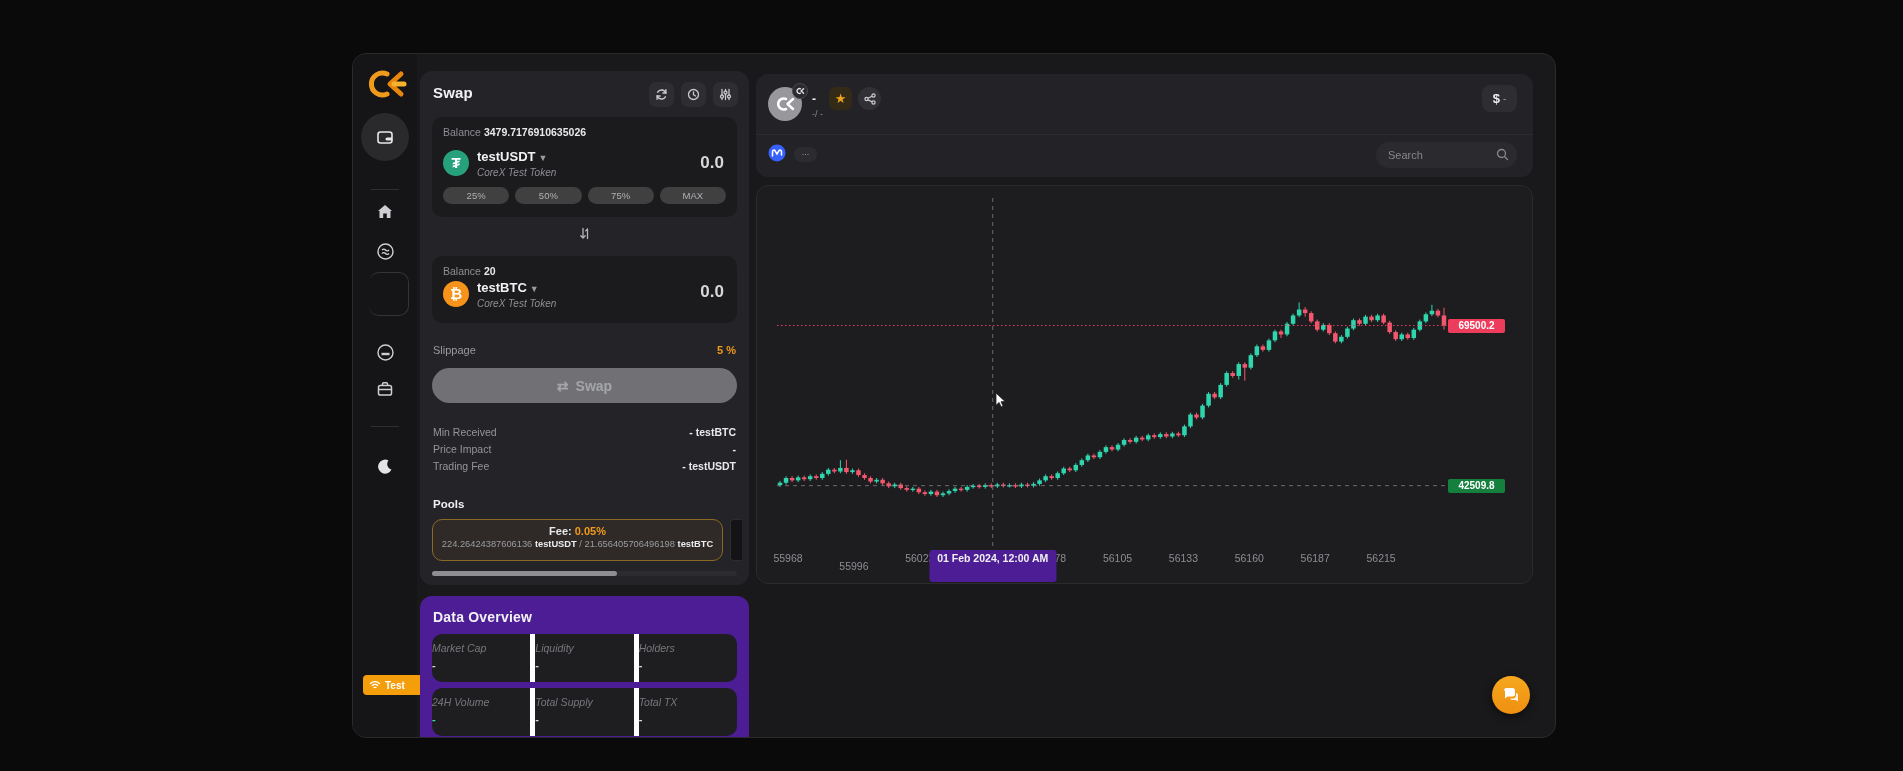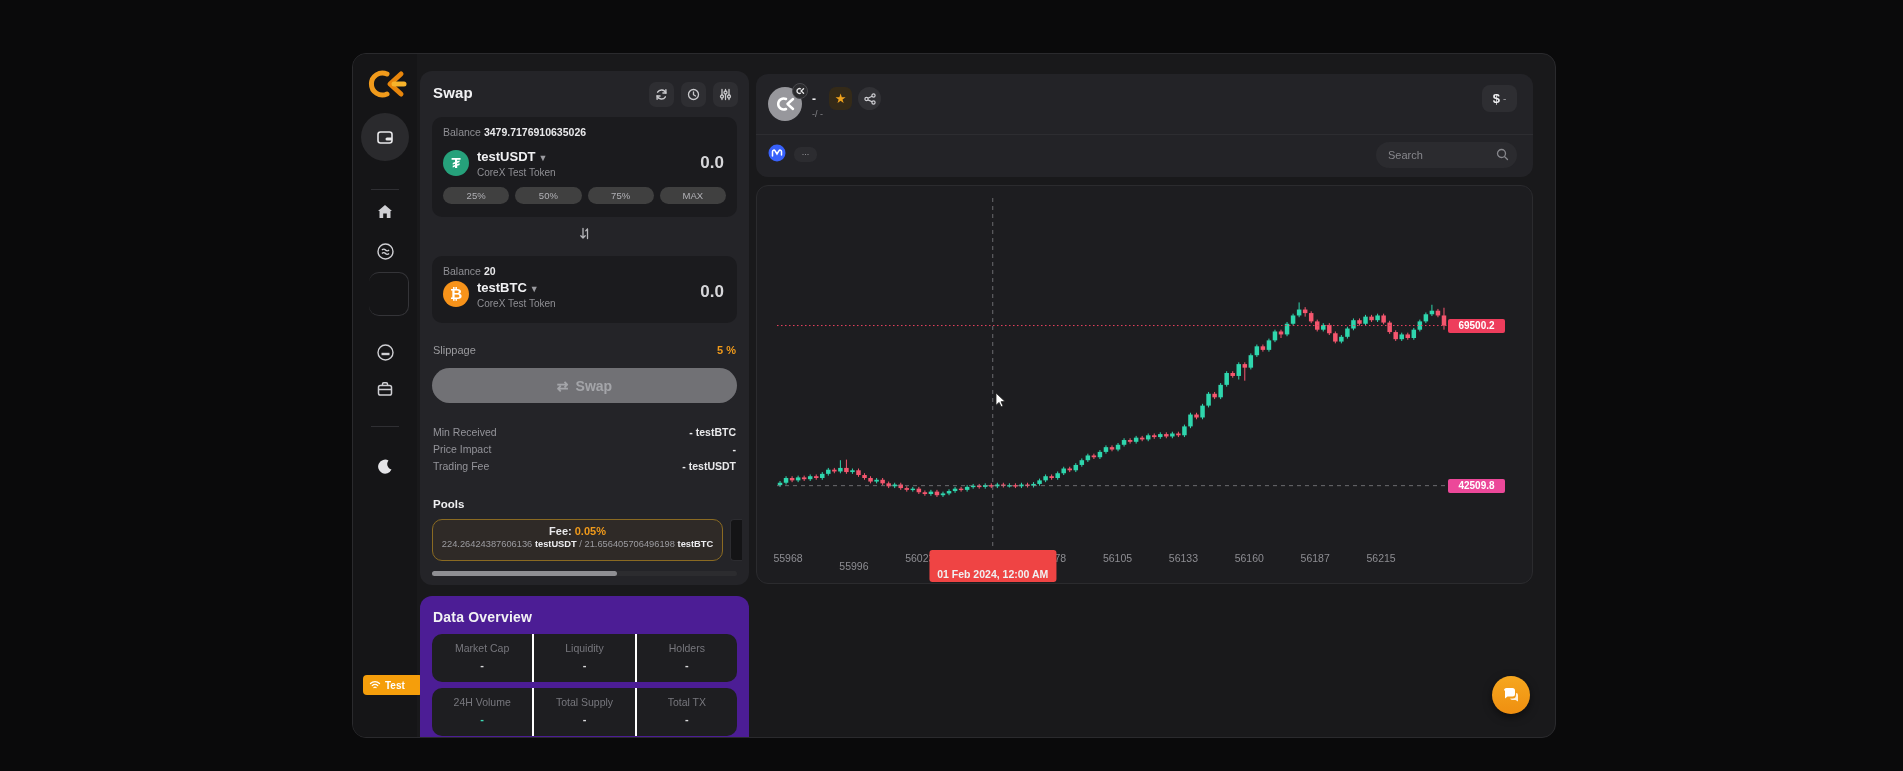--- a/index.html
+++ b/index.html
@@ -37,21 +37,21 @@
   .tb-to { top:185px; height:67px; }
   .bal-line { position:absolute; left:11px; top:9px; font-size:10.5px; color:#8f8f94; }
   .bal-line b { color:#e9e9eb; }
   .tok-row { position:absolute; left:11px; top:30px; display:flex; align-items:center; gap:8px; }
   .tok-ic { width:26px; height:26px; border-radius:50%; display:flex; align-items:center;
             justify-content:center; color:#fff; font-weight:bold; font-size:15px; }
   .ic-usdt { background:#26a17b; }
   .ic-btc { background:#f7931a; }
   .tok-name { font-size:13px; font-weight:bold; color:#f1f1f3; }
   .tok-caret { font-size:9px; color:#9a9a9f; margin-left:3px; }
-  .tok-sub { font-size:10px; color:#8f8f94; margin-top:2px; }
+  .tok-sub { font-size:10px; color:#8f8f94; margin-top:2px;font-style:italic; }
   .tok-amt { position:absolute; right:13px; top:36px; font-size:17px; font-weight:600; color:#d7d7da; }
   .tb-to .tok-row { top:22px; } .tb-to .tok-amt { top:26px; }
   .pct-row { position:absolute; left:11px; right:11px; top:70px; display:flex; gap:6px; }
   .pct { flex:1; height:17px; border-radius:9px; background:#404040; color:#b1b1b6; font-size:9.5px;
          display:flex; align-items:center; justify-content:center; }
   .flip { position:absolute; left:0; right:0; top:155px; text-align:center; color:#b6b6ba; }
   .slip-row { position:absolute; left:13px; right:13px; top:273px; display:flex; justify-content:space-between; }
   .slip-label { font-size:11px; color:#9b9b9f; }
   .slip-val { font-size:11px; font-weight:bold; }
   .swap-btn { position:absolute; left:12px; top:297px; width:305px; height:35px; border-radius:18px;
@@ -68,22 +68,22 @@
   .fee-l2 { margin-top:2px; font-size:9.3px; color:#9c9ca1; }
   .fee-l2 b { color:#ededf0; }
   .pool-sliver { position:absolute; right:7px; top:448px; width:12px; height:42px; background:#141416;
                  border-radius:4px 0 0 4px; border:1px solid #2c2c30; border-right:none; }
   .hscroll { position:absolute; left:12px; top:500px; width:305px; height:5px; border-radius:3px; background:#2c2c2f; }
   .hscroll .thumb { position:absolute; left:0; top:0; width:185px; height:5px; border-radius:3px; background:#8f8f93; }
   
   .do-title { position:absolute; left:13px; top:13px; font-size:14px; }
   .stat-card { position:absolute; left:12px; width:305px; height:48px; background:#1e1e21;
                border-radius:10px; display:flex; }
-  .stat-cell { flex:1; text-align:center; padding-top:8px; }
-  .stat-cell + .stat-cell { border-left:2px solid #ffffff; }
+  .stat-cell { flex:1; padding-top:8px;font-style:italic; }
+  .stat-cell + .stat-cell { border-left:5px solid #ffffff; }
   .stat-label { font-size:10.5px; color:#77777d; }
   .stat-val { font-size:11px; font-weight:bold; color:#dadadc; margin-top:5px; }
   
   .avatar { position:absolute; left:12px; top:13px; width:34px; height:34px; border-radius:50%;
             background:#97979c; display:flex; align-items:center; justify-content:center; }
   .avatar-badge { position:absolute; left:36px; top:9px; width:16px; height:16px; border-radius:50%;
                   background:#2b2b2e; border:1px solid #4a4a4e; display:flex; align-items:center; justify-content:center; }
   .tok-hdr-name { position:absolute; left:56px; top:18px; font-size:12px; font-weight:bold; color:#e9e9eb; }
   .tok-hdr-pair { position:absolute; left:56px; top:35px; font-size:9px; color:#86868b; }
   .star-btn { position:absolute; left:73px; top:13px; width:23px; height:23px; border-radius:7px;
@@ -105,22 +105,22 @@
   .search input::placeholder { color:#87878c; }
   .search .mag { position:absolute; right:8px; top:6px; color:#87878c; }
   
   .plot { position:absolute; left:20px; top:12px; width:670px; height:350px; }
   .y-axis { position:absolute; left:696px; top:0; width:70px; height:100%; }
   .ytick { position:absolute; font-size:10.5px; color:#85858a; }
   .px-label { position:absolute; left:691px; width:57px; height:14px; line-height:14px; text-align:center;
               font-size:10px; font-weight:bold; color:#fff; border-radius:2px; z-index:3; }
   .x-axis { position:absolute; left:0; right:0; top:366px; height:18px; }
   .xtick { position:absolute; transform:translateX(-50%); font-size:10.5px; color:#8d8d92; white-space:nowrap; }
-  .time-label { position:absolute; transform:translateX(-50%); top:-2px; height:16px; line-height:16px;
-                background:#ef4444; color:#f0f0f2; font-size:10.5px; font-weight:bold; padding:16px 8px;
+  .time-label { position:absolute; transform:translateX(-50%); top:-2px; height:32px; line-height:16px;
+                background:#4c1d95; color:#f0f0f2; font-size:10.5px; font-weight:bold; padding:0 8px;
                 border-radius:3px; white-space:nowrap; z-index:3; }
   .cursor { position:absolute; left:238px; top:207px; z-index:4; }
   
   .tx-title { position:absolute; left:22px; top:18px; font-size:14.5px; }
   .tx-refresh { position:absolute; right:14px; top:14px; width:26px; height:26px; border-radius:8px; }
   .tx-head { position:absolute; left:0; right:0; top:78px; font-size:11px; color:#808087; }
   .tx-head .c0 { position:absolute; left:16px; } .tx-head .c1 { position:absolute; left:167px; }
   .tx-head .c2 { position:absolute; left:317px; } .tx-head .c3 { position:absolute; left:483px; }
   .tx-head .c4 { position:absolute; right:16px; }
   .mascot { position:absolute; left:50%; bottom:17px; transform:translateX(-50%); width:56px; height:27px;
@@ -591,21 +591,21 @@
         <rect x="652.66" y="112.71" width="4.50" height="3.56" fill="#2fd6ad"></rect>
         <line x1="660.9459459459458" x2="660.9459459459458" y1="110.9322033898305" y2="119.23728813559323" stroke="#f4566e" stroke-width="1"></line>
         <rect x="658.70" y="112.71" width="4.50" height="4.75" fill="#f4566e"></rect>
         <line x1="666.9819819819819" x2="666.9819819819819" y1="109.7457627118644" y2="131.6949152542373" stroke="#f4566e" stroke-width="1"></line>
         <rect x="664.73" y="117.46" width="4.50" height="10.08" fill="#f4566e"></rect>
         <line x1="0" x2="670" y1="127.54118644067798" y2="127.54118644067798" stroke="#e8415e" stroke-width="1" stroke-dasharray="1.5 2.5"></line>
         <line x1="215.74" x2="215.74" y1="0" y2="350" stroke="#8b8b90" stroke-width="1" stroke-dasharray="4 4" opacity="0.7"></line>
         <line x1="0" x2="670" y1="287.65372881355927" y2="287.65372881355927" stroke="#8b8b90" stroke-width="1" stroke-dasharray="4 4" opacity="0.7"></line>
       </svg>
     <div class="px-label" id="price-label" style="background: rgb(238, 61, 92); top: 132.541px;">69500.2</div>
-    <div class="px-label" id="cross-label" style="background: #ec4899; top: 292.654px;">42509.8</div>
+    <div class="px-label" id="cross-label" style="background: #15803d; top: 292.654px;">42509.8</div>
     <div class="x-axis" id="x-axis">
       <div class="time-label" id="time-label" style="left: 235.74px;">01 Feb 2024, 12:00 AM</div>
     <div class="xtick" style="left: 31px;">55968</div>
         <div class="xtick" style="left: 96.9px; margin-top: 8px;">55996</div>
         <div class="xtick" style="left: 162.8px;">56023</div>
         <div class="xtick" style="left: 228.7px;">56050</div>
         <div class="xtick" style="left: 294.6px;">56078</div>
         <div class="xtick" style="left: 360.5px;">56105</div>
         <div class="xtick" style="left: 426.4px;">56133</div>
         <div class="xtick" style="left: 492.3px;">56160</div>

